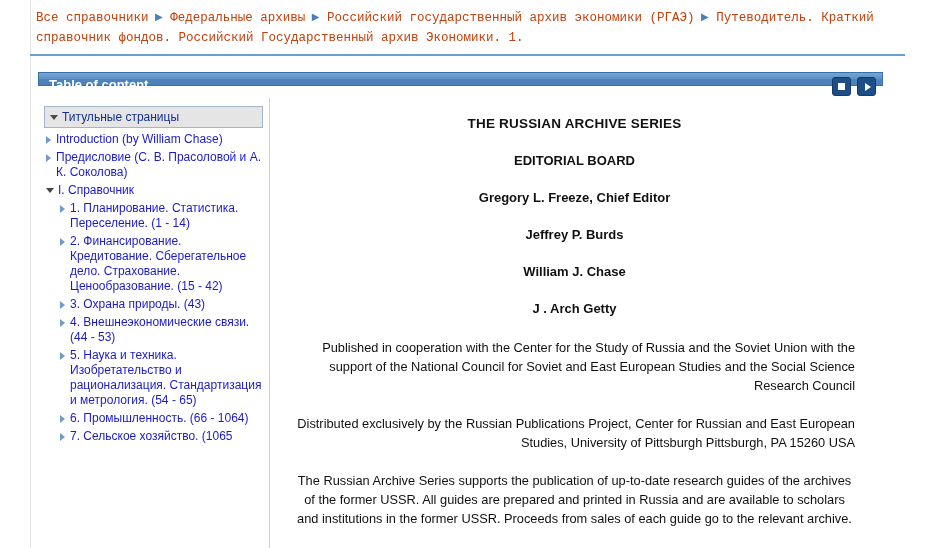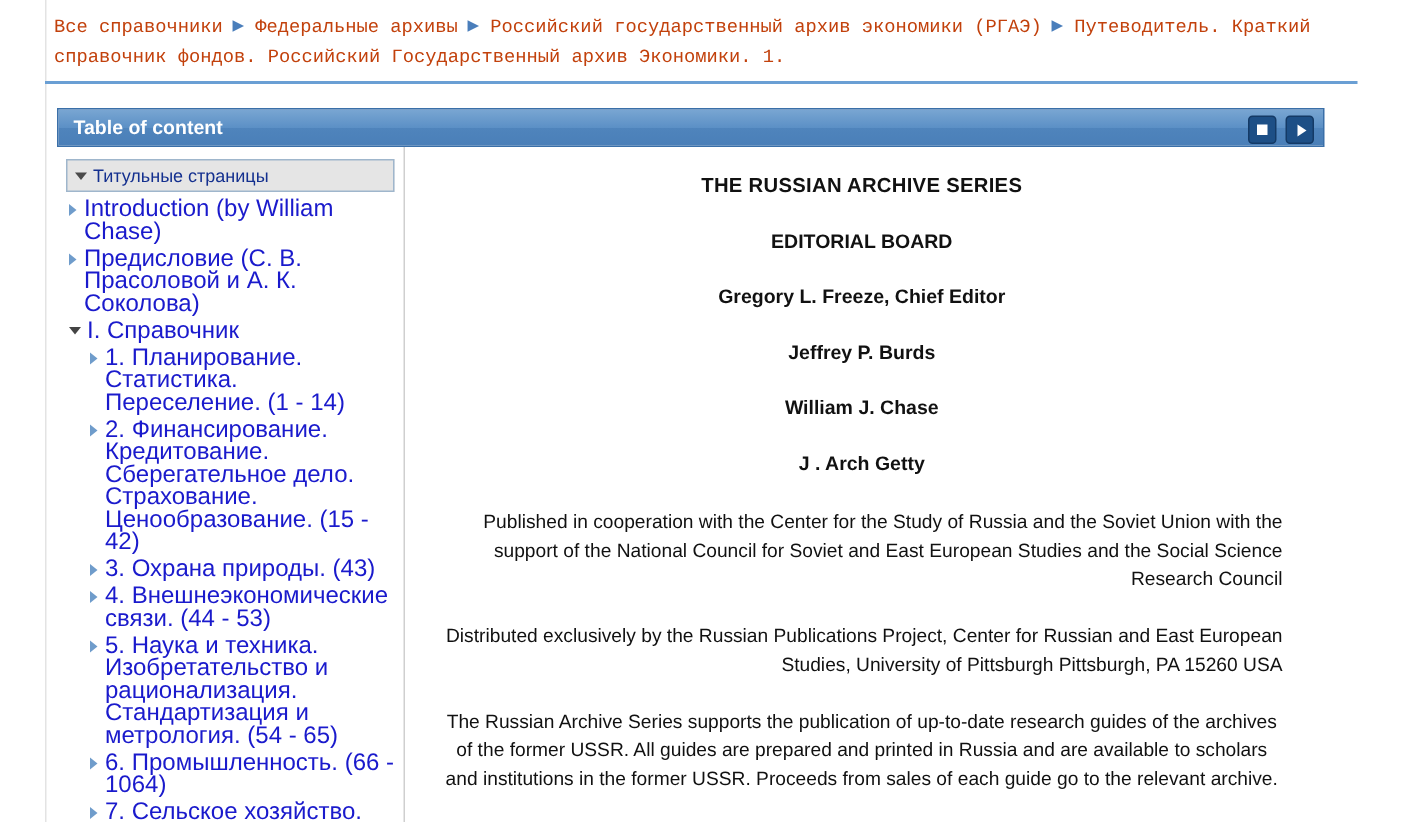--- a/index.html
+++ b/index.html
@@ -53,21 +53,21 @@
     color: #4a7ebb;
     font-size: 10px;
     margin: 0 4px 0 3px;
     transform: translateY(-1px);
   }
 
   
   .toc-header {
     position: absolute;
     left: 38px; top: 72px;
-    width: 845px; height: 26px;
+    width: 845px; height: 14px;
     background: linear-gradient(to bottom, #6f9fcf 0%, #5b8fc6 45%, #year 46%, #4d82bb 100%);
     background: linear-gradient(to bottom, #79a6d2 0%, #5c90c6 50%, #4f84bc 51%, #4a7fb8 100%);
     border: 1px solid #3a6fa8;
     box-sizing: border-box;
     color: #ffffff;
     font-weight: bold;
     font-size: 13px;
     line-height: 24px;
     padding-left: 10px;
   }
@@ -132,21 +132,21 @@
     width: 0; height: 0;
     border-left: 4px solid transparent;
     border-right: 4px solid transparent;
     border-top: 5px solid #4a4a4a;
     margin-right: 4px;
     transform: translateY(-1px);
   }
   .toc-item {
     display: flex;
     align-items: flex-start;
-    font-size: 16px;
+    font-size: 12px;
     line-height: 15px;
     color: #1a1acc;
     margin: 2px 0 3px 0;
     cursor: pointer;
   }
   .toc-item .arrow {
     flex: 0 0 auto;
     width: 0; height: 0;
     border-top: 4px solid transparent;
     border-bottom: 4px solid transparent;

